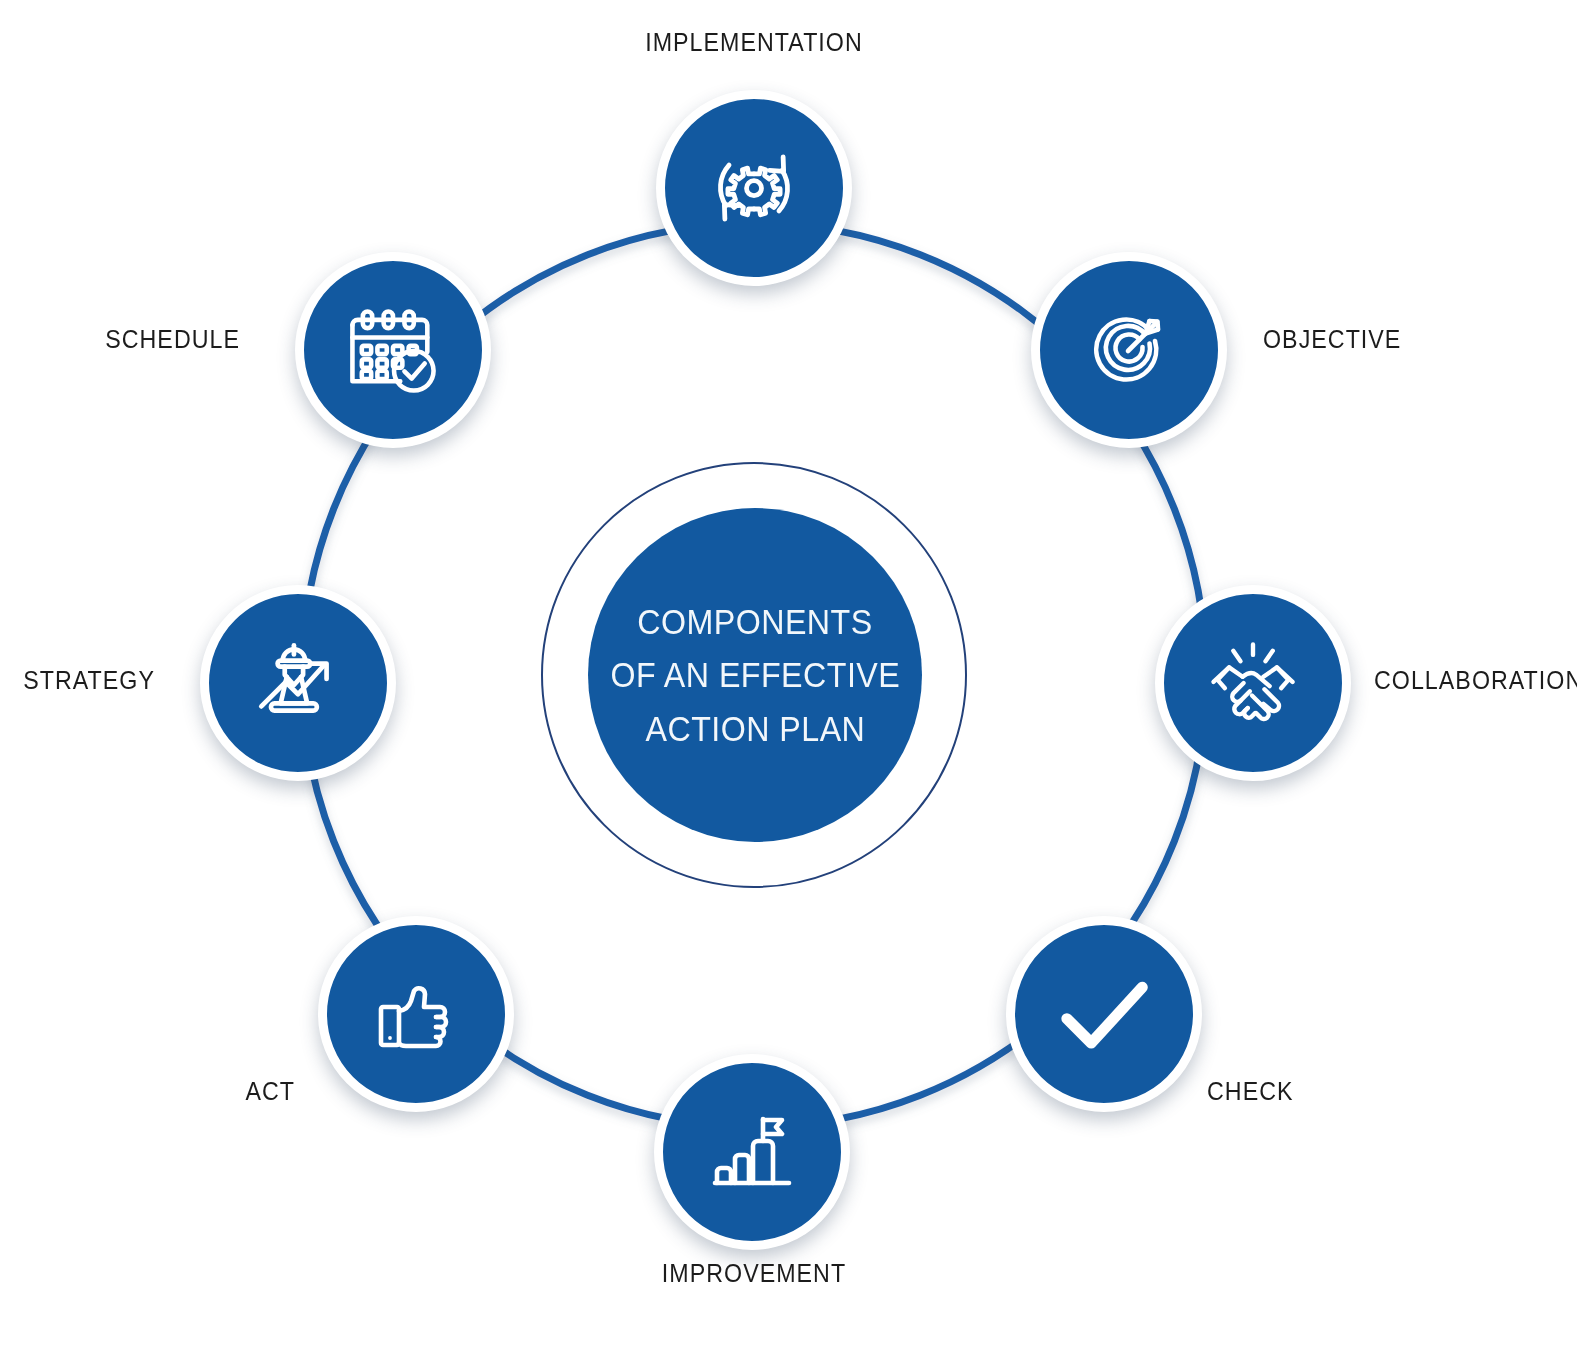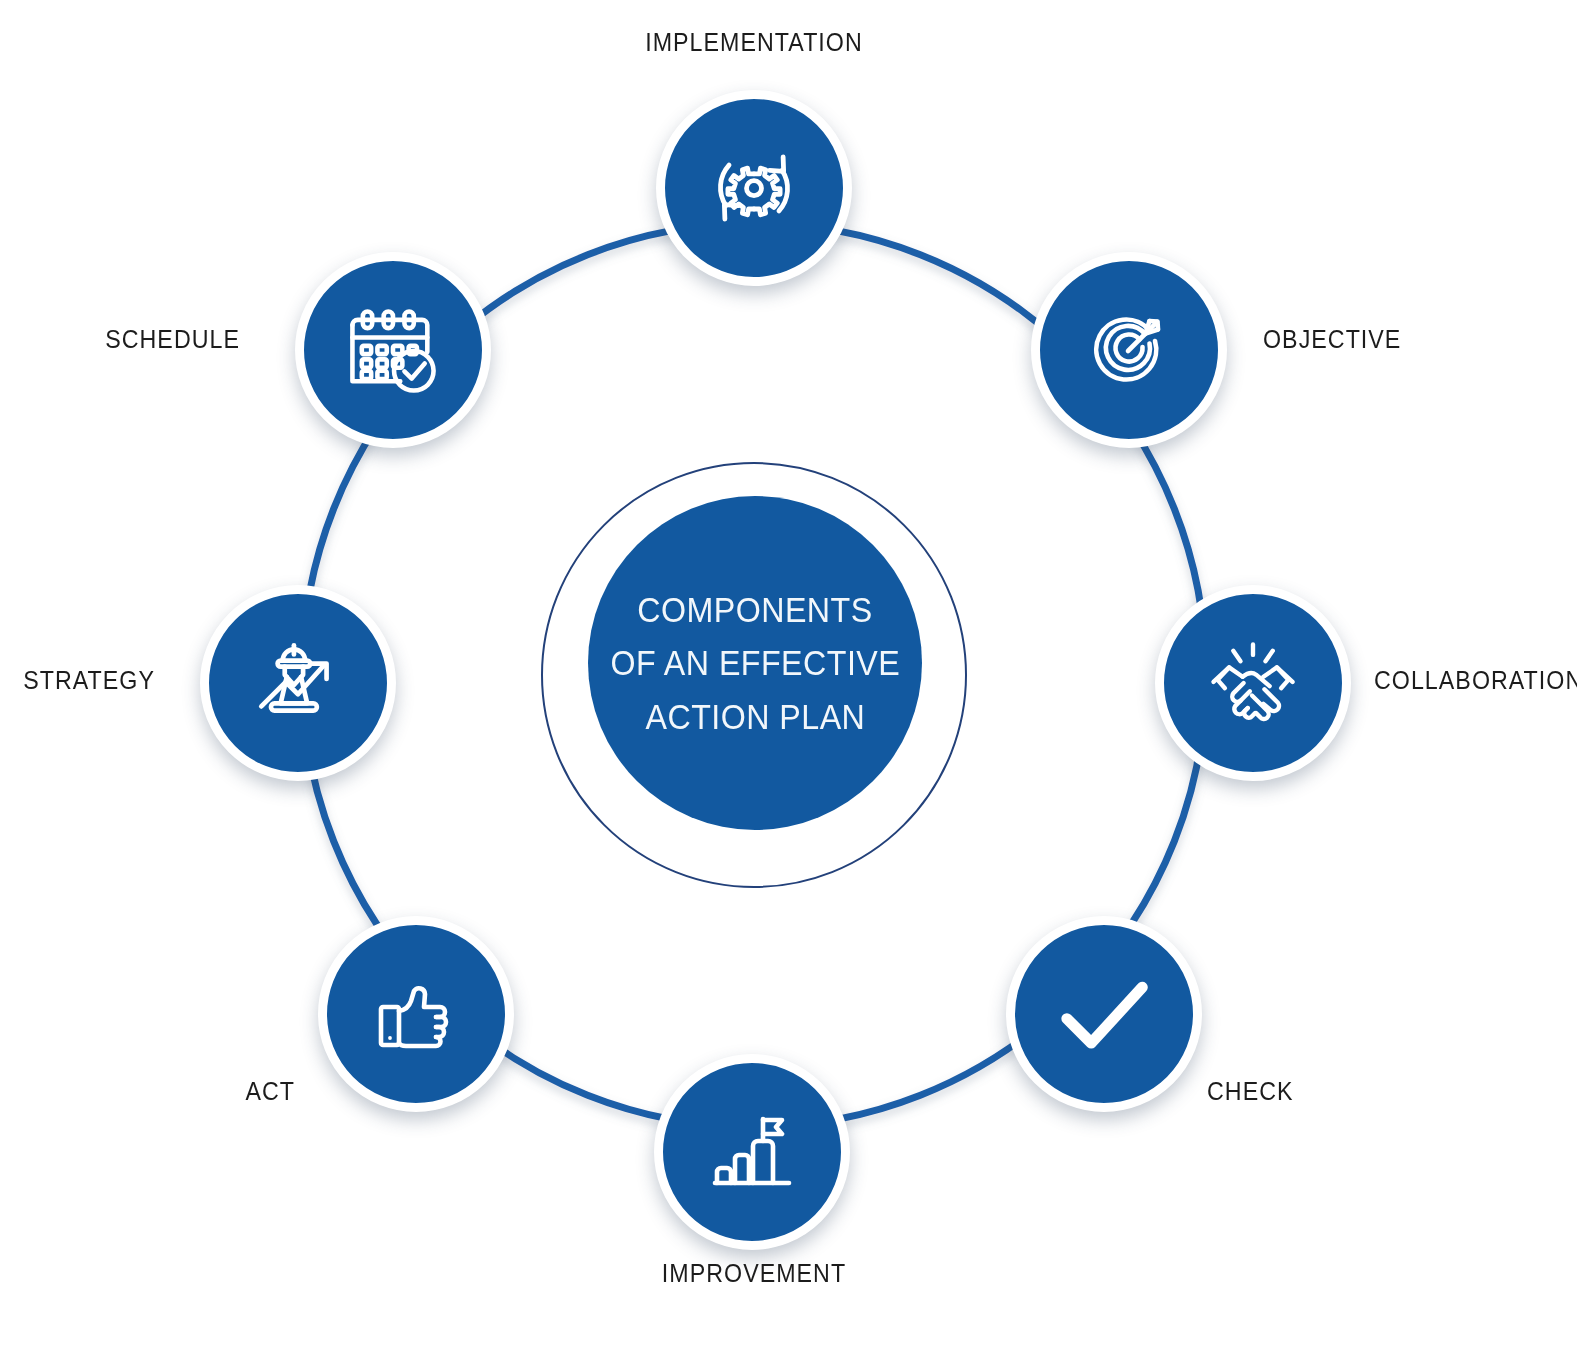--- a/index.html
+++ b/index.html
@@ -32,21 +32,21 @@
     top: 462px;
     width: 426px;
     height: 426px;
     border-radius: 50%;
     border: 2px solid #23417a;
     box-sizing: border-box;
   }
   .center-disc {
     position: absolute;
     left: 588px;
-    top: 496px;
+    top: 508px;
     width: 334px;
     height: 334px;
     border-radius: 50%;
     background: #1259a0;
     display: flex;
     align-items: center;
     justify-content: center;
     flex-direction: column;
   }
   .center-text {

